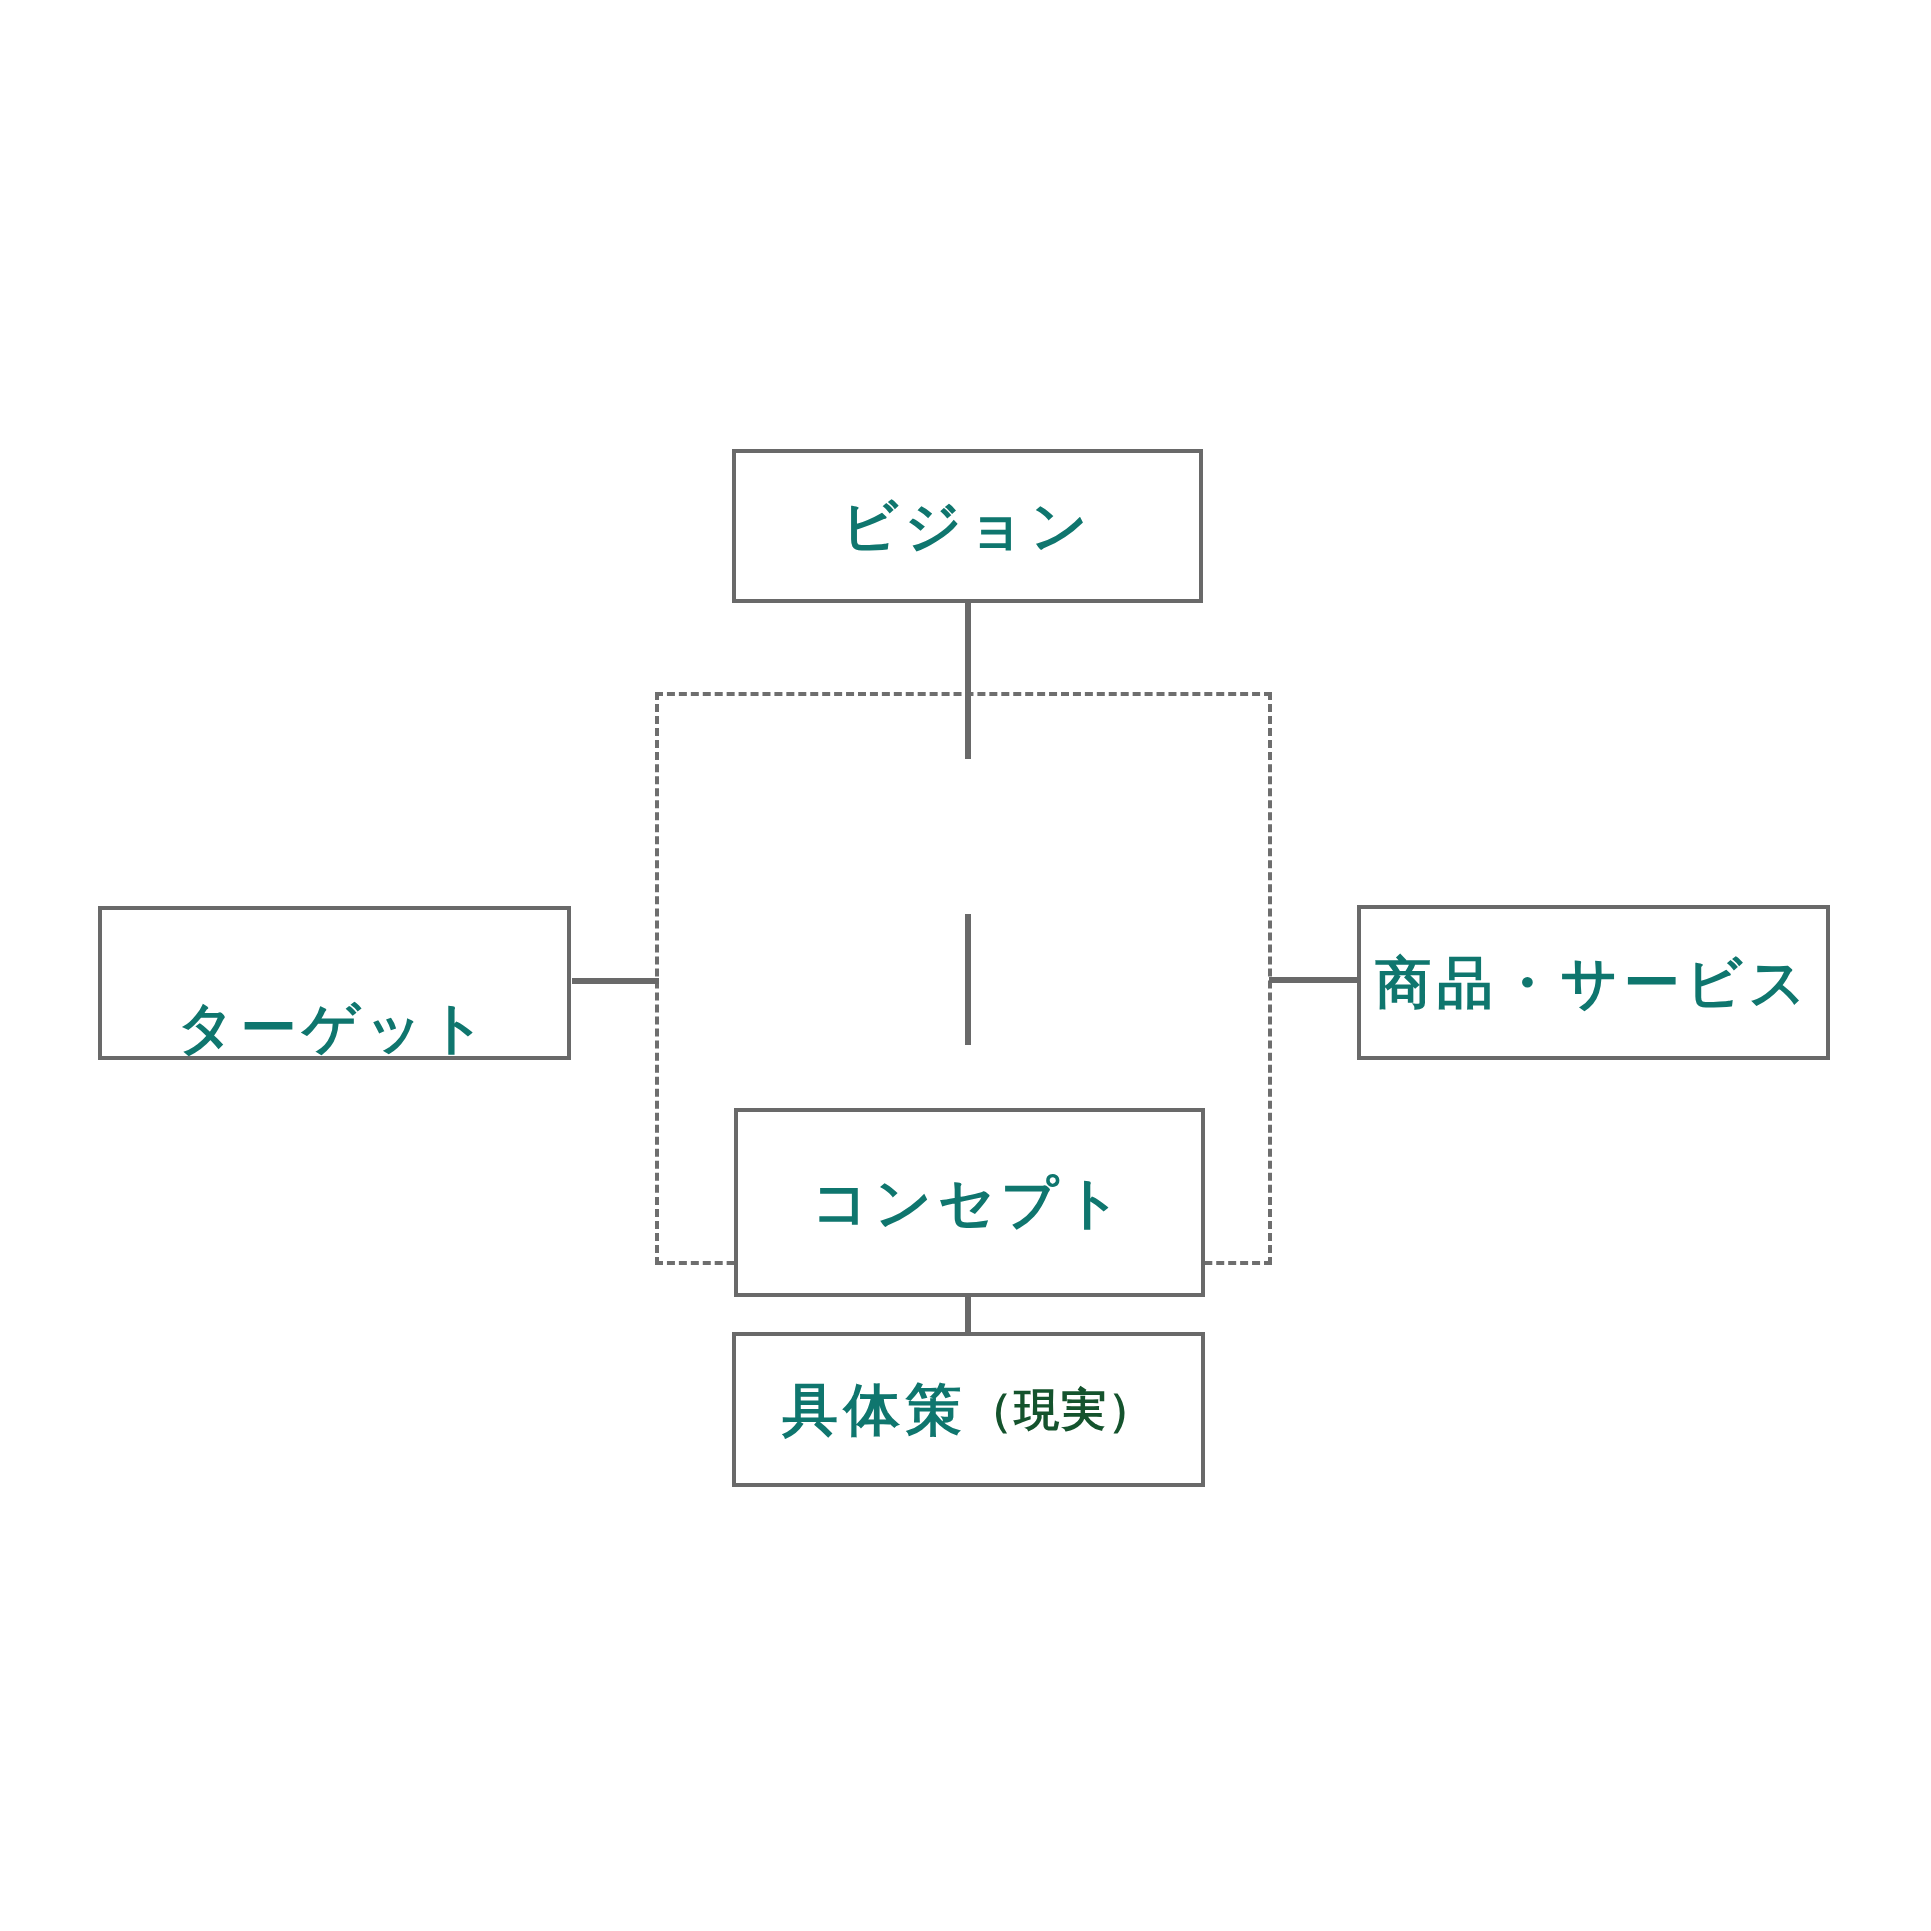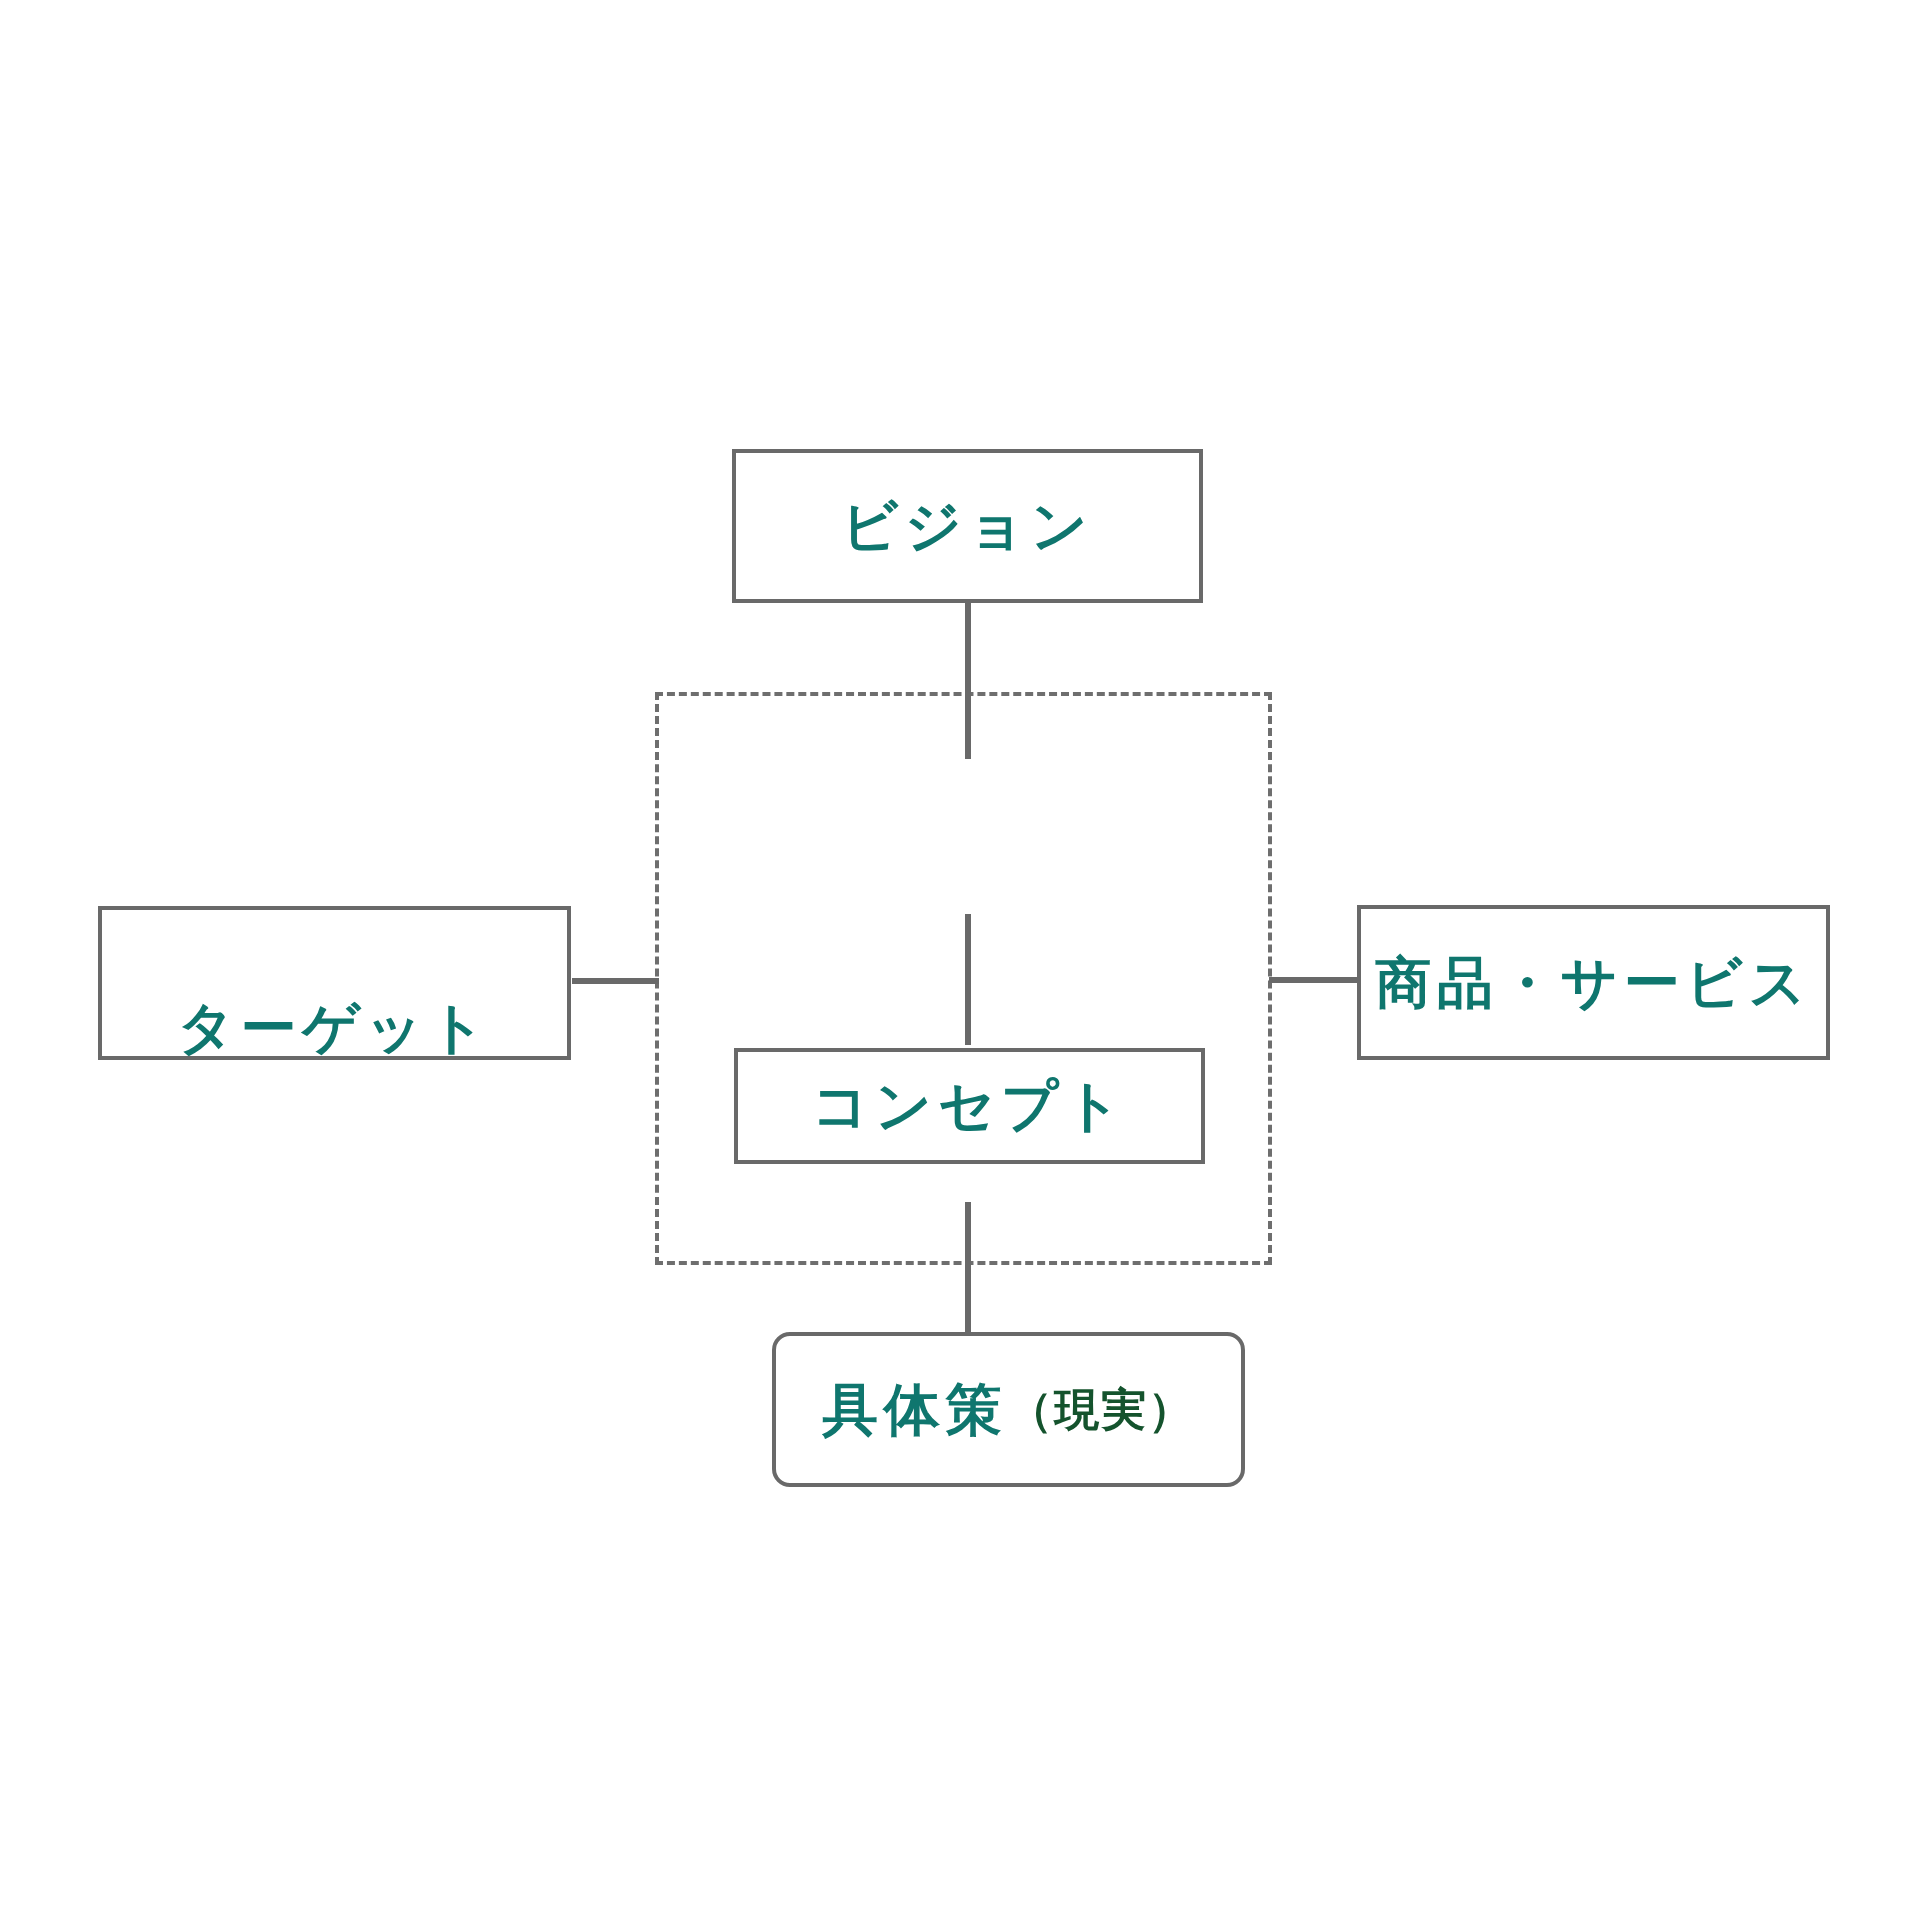--- a/index.html
+++ b/index.html
@@ -53,22 +53,22 @@
     z-index: 1;
   }
   .connector {
     position: absolute;
     background: #696969;
     z-index: 2;
   }
   
   .vision-box   { left: 732px;  top: 449px;  width: 471px; height: 154px; }
   .issue-box    { left: 734px;  top: 760px;  width: 471px; height: 154px; }
-  .concept-box  { left: 734px;  top: 1048px; width: 471px; height: 116px; justify-content: center; }
-  .action-box   { left: 772px;  top: 1332px; width: 473px; height: 155px; border-radius: 18px; }
+  .concept-box  { left: 734px;  top: 1108px; width: 471px; height: 189px; justify-content: center; }
+  .action-box   { left: 732px;  top: 1332px; width: 473px; height: 155px; }
   .target-box   { left: 98px;  top: 906px;  width: 473px; height: 154px; align-items: flex-end; }
   .product-box  { left: 1357px; top: 905px;  width: 473px; height: 155px; }
   
   .conn-vision-issue   { left: 965px;  top: 603px;  width: 5.8px;  height: 156px; }
   .conn-issue-concept  { left: 965px;  top: 914px;  width: 5.8px;  height: 131px; }
   .conn-concept-action { left: 965px;  top: 1202px; width: 5.8px;  height: 130px; }
   .conn-target-frame   { left: 572px;  top: 978px; width: 87px; height: 5.8px; }
   .conn-frame-product  { left: 1269px; top: 977px; width: 92px; height: 5.8px; }
 </style>
 </head>

